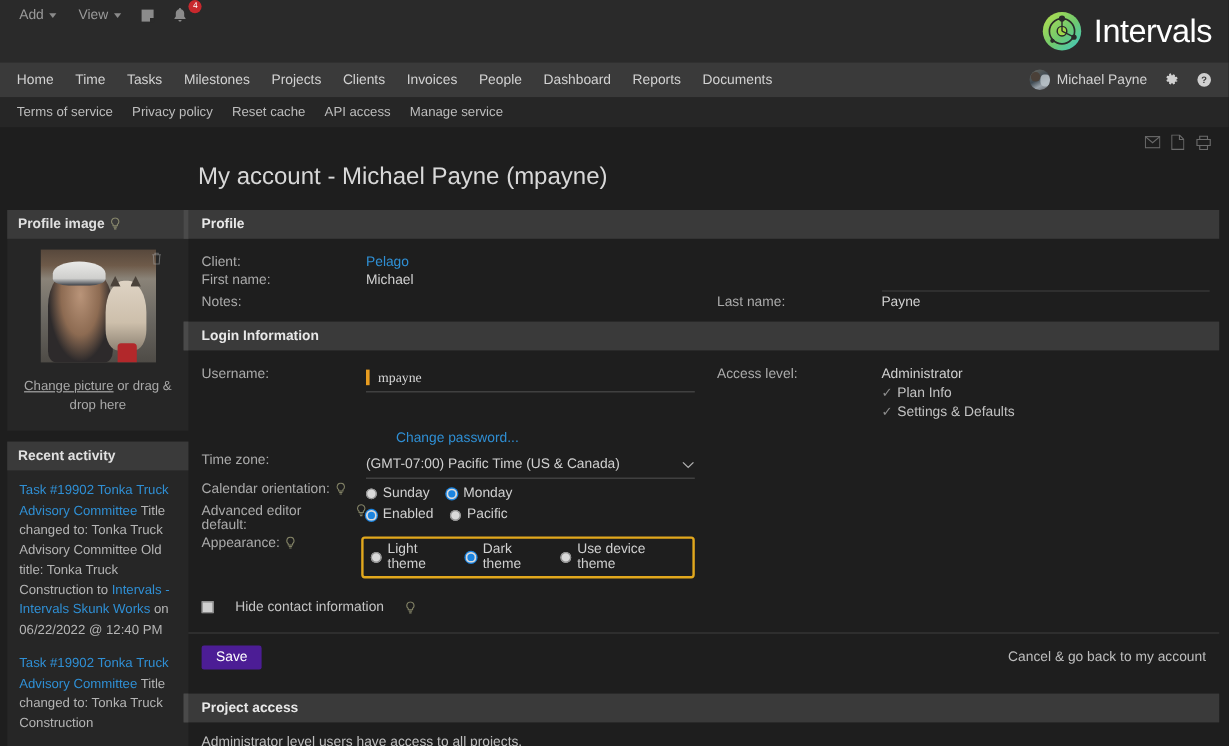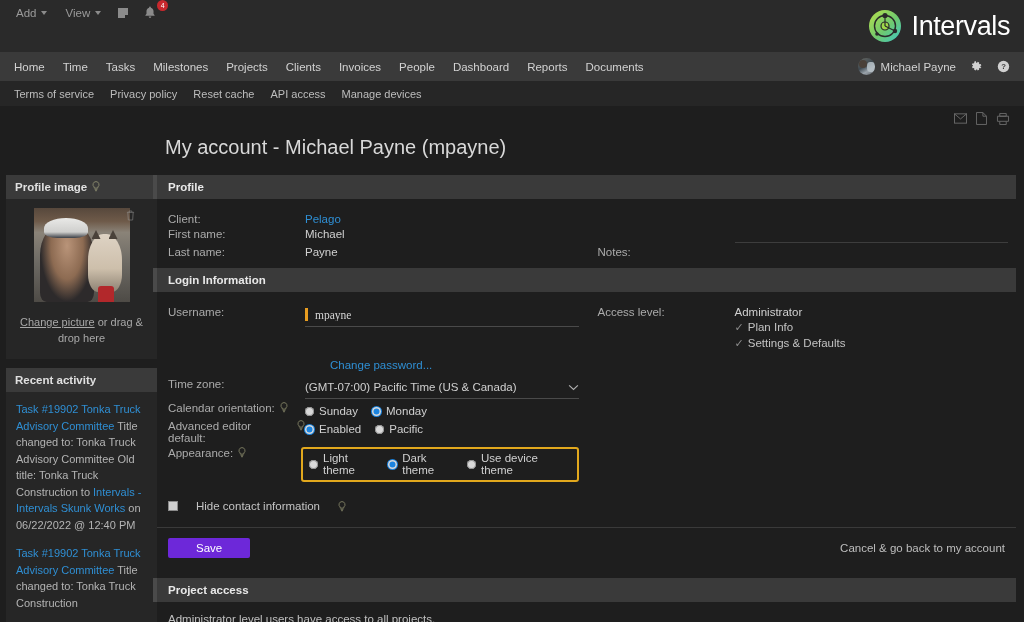--- a/index.html
+++ b/index.html
@@ -232,22 +232,22 @@
     width: 10px; height: 10px; background: #cfcfcf; cursor: pointer;
     box-shadow: inset 0 0 0 1px #8a8a8a;
   }
   .chk-lbl { color: #c4c4c4; font-size: 11.5px; }
 
   .save-row {
     margin-top: 15px; border-top: 1px solid #3a3a3a;
     padding: 10px 11px 10px 11px; display: flex; align-items: center; justify-content: space-between;
   }
   .btn-save {
-    background: #6d28d9; color: #fff; border: none; border-radius: 2px;
-    padding: 4px 28px; font-size: 11.5px; cursor: pointer;
+    background: #4c1d95; color: #fff; border: none; border-radius: 2px;
+    padding: 4px 12px; font-size: 11.5px; cursor: pointer;
     font-family: "Liberation Sans", sans-serif;
   }
   .cancel-link { color: #bdbdbd; font-size: 11.5px; text-decoration: none; cursor: pointer; }
 
   .proj-note { padding: 11px 11px 0 11px; color: #c0c0c0; font-size: 11.5px; }
 
   .check-ic { color: #8d8d8d; font-size: 11px; margin-right: 4px; }
   .access-sub { padding-top: 3px; color: #c2c2c2; font-size: 11.5px; }
 </style>
 </head>
@@ -335,21 +335,21 @@
         </svg>
       </div>
     </div>
   </div>
 
   <div class="subnav">
     <a>Terms of service</a>
     <a>Privacy policy</a>
     <a>Reset cache</a>
     <a>API access</a>
-    <a>Manage devices</a>
+    <a>Manage service</a>
   </div>
 
   <div class="page">
 
     <div class="page-tools">
       <span>
         <svg width="13" height="11" viewBox="0 0 14 11" fill="none" stroke="#9a9a9a" stroke-width="1">
           <rect x="0.5" y="0.5" width="13" height="10"></rect>
           <path d="M0.5 0.5 L7 6 L13.5 0.5"></path>
         </svg>
@@ -441,26 +441,26 @@
             </div>
             <div class="fcol">
               <div class="flabel"></div>
               <div class="fvalue">
                 <div class="underline-plain"></div>
               </div>
             </div>
           </div>
           <div class="frow">
             <div class="fcol">
+              <div class="flabel">Notes:</div>
+              <div class="fvalue"></div>
+            </div>
+            <div class="fcol">
               <div class="flabel">Last name:</div>
               <div class="fvalue">Payne</div>
-            </div>
-            <div class="fcol">
-              <div class="flabel">Notes:</div>
-              <div class="fvalue"></div>
             </div>
           </div>
         </div>
 
         <div class="sec-head">Login Information</div>
         <div class="sec-body">
 
           <div class="frow">
             <div class="fcol">
               <div class="flabel">Username:</div>

